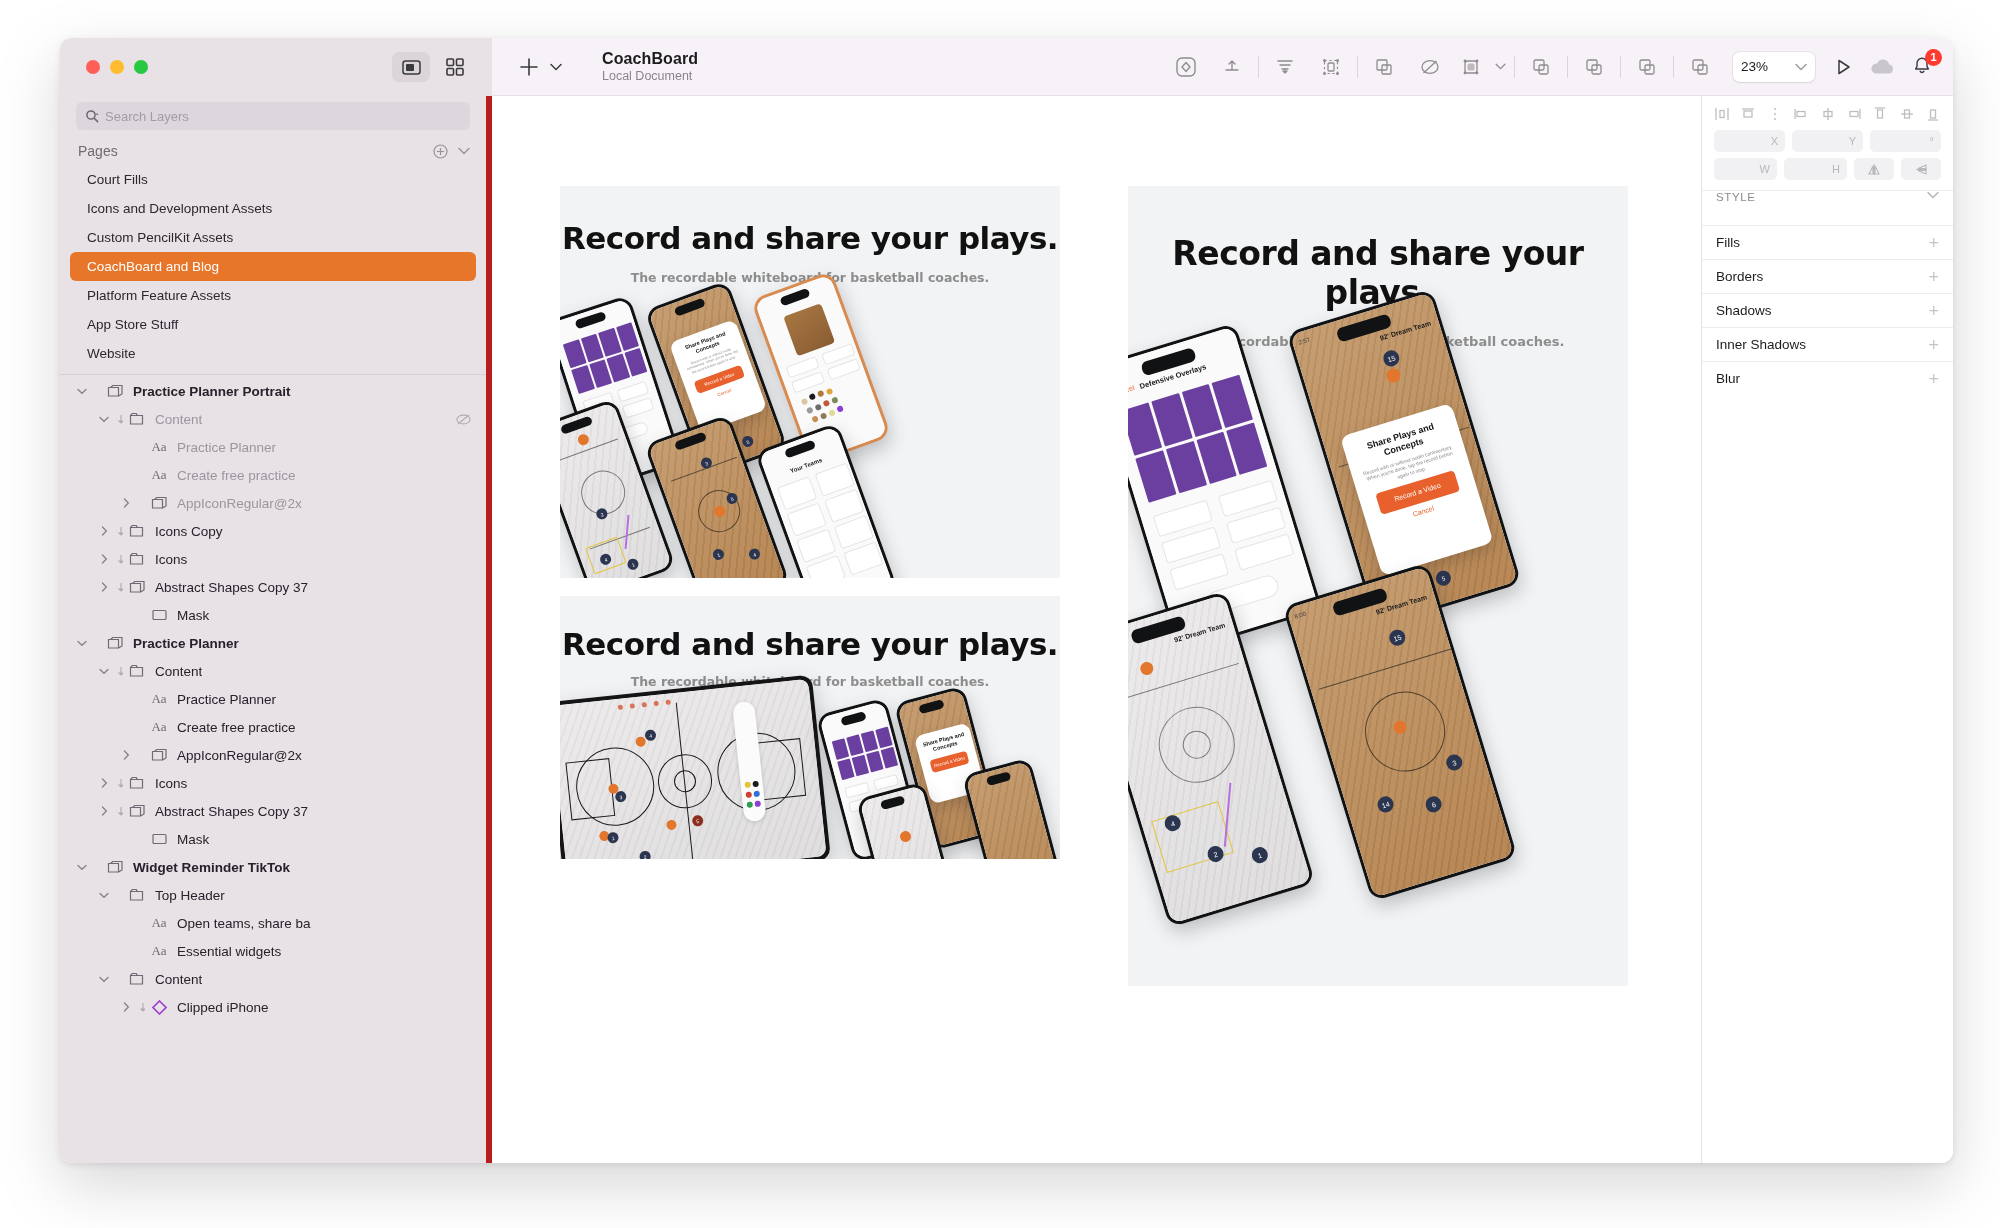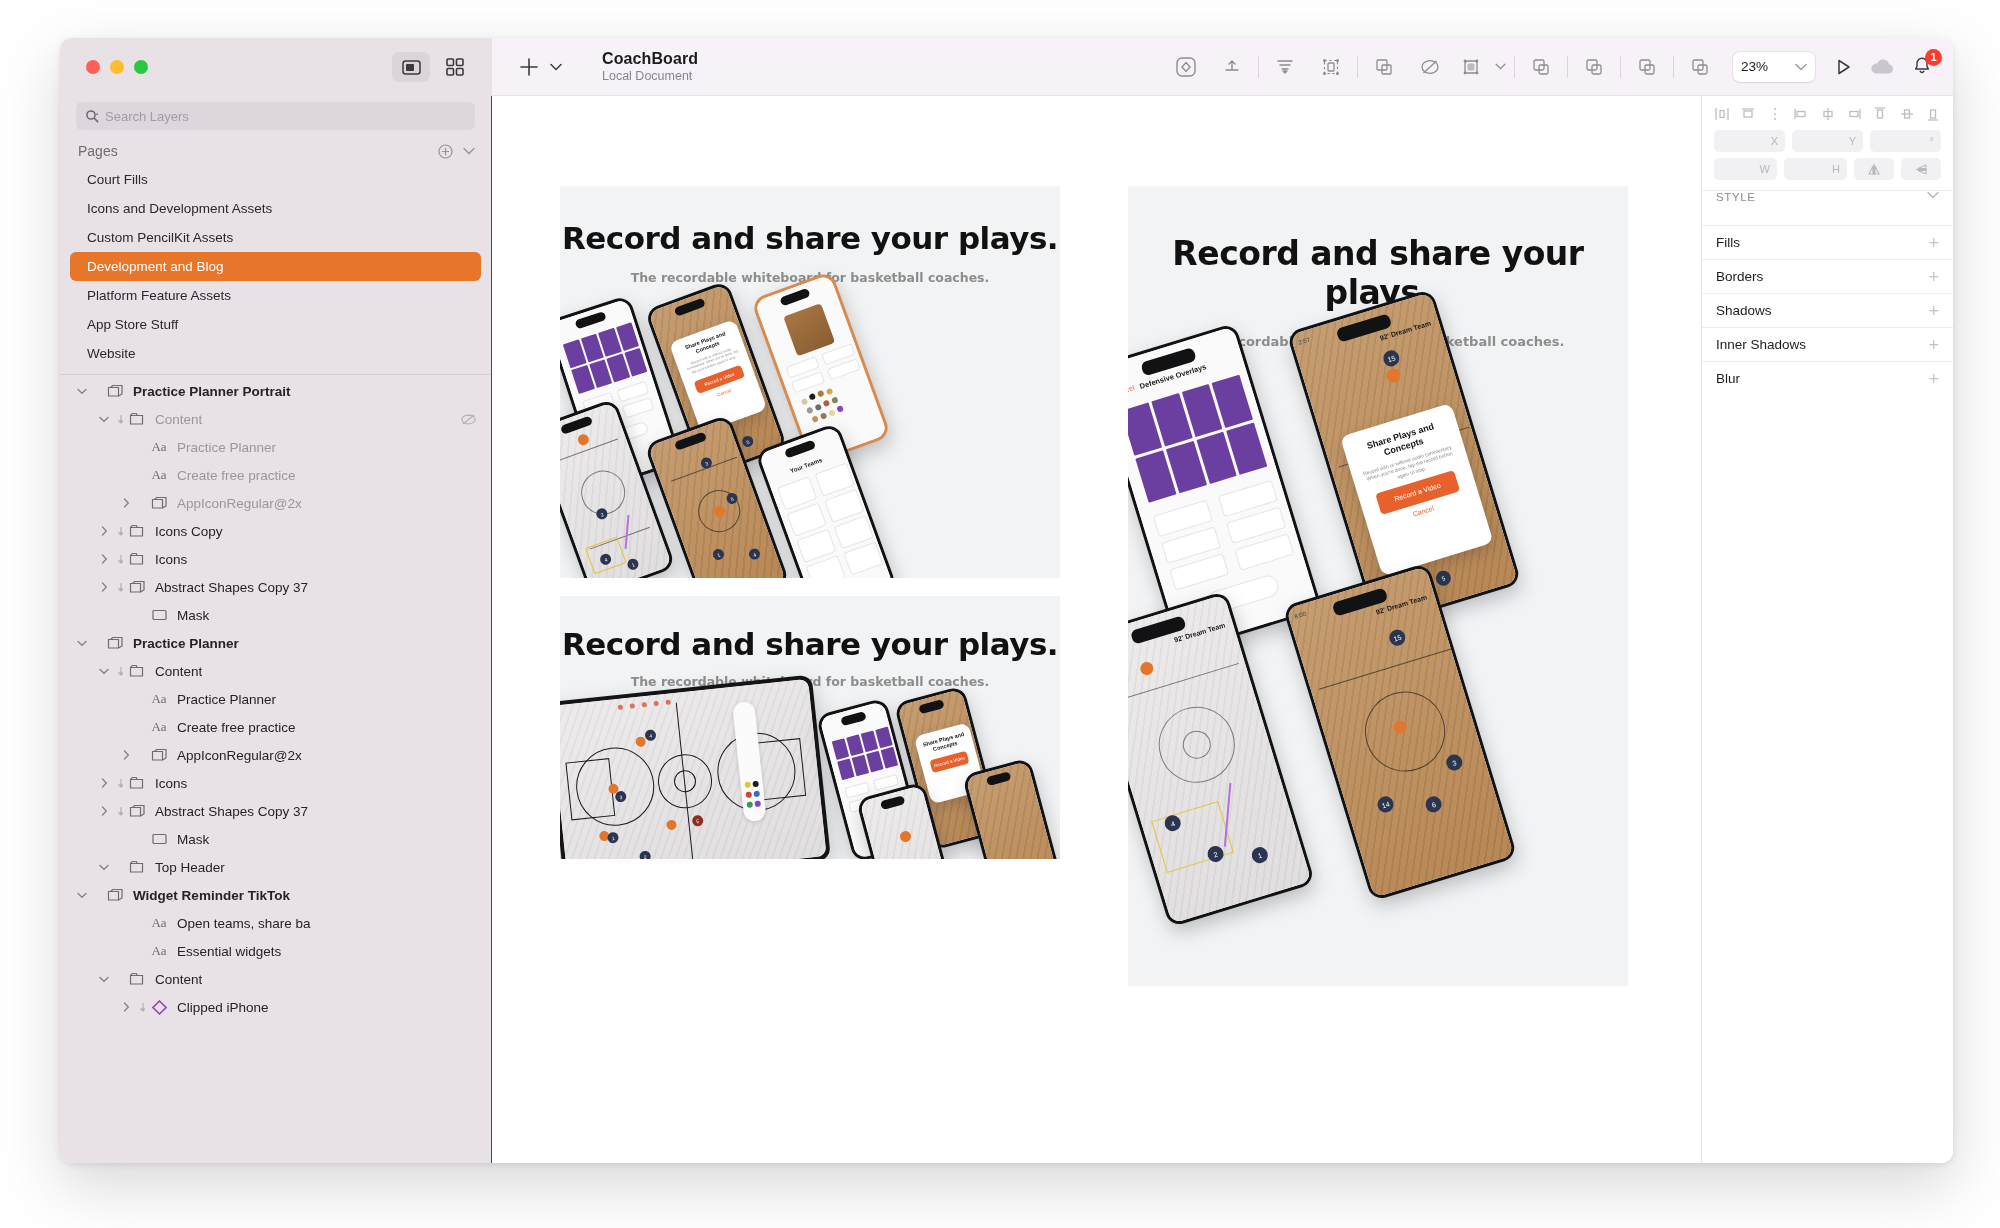--- a/index.html
+++ b/index.html
@@ -96,21 +96,21 @@
     padding: 0 4px;
   }
   
   .body { flex: 1; display: flex; min-height: 0; }
   
   .sidebar {
     width: 432px;
     background: #e8e2e6;
     display: flex; flex-direction: column;
     position: relative;
-    border-right: 1px solid #b91c1c;
+    border-right: 6px solid #b91c1c;
   }
   .search-row { padding: 6px 16px 10px 16px; }
   .search-field {
     height: 28px;
     background: #ddd6dd;
     border-radius: 6px;
     display: flex; align-items: center;
     padding: 0 9px; gap: 6px;
   }
   .search-field .ph { font-size: 13px; color: #a39ca5; }
@@ -470,21 +470,21 @@
               <div class="page-item">
                 <span>Court Fills</span>
               </div>
               <div class="page-item">
                 <span>Icons and Development Assets</span>
               </div>
               <div class="page-item">
                 <span>Custom PencilKit Assets</span>
               </div>
               <div class="page-item selected">
-                <span>Development and Blog</span>
+                <span>CoachBoard and Blog</span>
               </div>
               <div class="page-item">
                 <span>Platform Feature Assets</span>
               </div>
               <div class="page-item">
                 <span>App Store Stuff</span>
               </div>
               <div class="page-item">
                 <span>Website</span>
               </div>
@@ -738,49 +738,49 @@
             <div class="layer-row" style="padding-left: 58px;">
               <span class="disc"></span>
               <span class="dl"></span>
               <span class="ic">
                 <svg width="15" height="12" viewBox="0 0 15 12">
                   <rect x="1" y="1.5" width="13" height="9" rx="1" fill="none" stroke="#6f6a74" stroke-width="1.2"></rect>
                 </svg>
               </span>
               <span class="nm">Mask</span>
             </div>
-            <div class="layer-row" style="padding-left: 36px;">
+            <div class="layer-row bold" style="padding-left: 14px;">
               <span class="disc">
                 <svg width="10" height="7" viewBox="0 0 10 7">
                   <path d="M1 1.5L5 5.3L9 1.5" stroke="#4a4550" stroke-width="1.4" fill="none" stroke-linecap="round"></path>
                 </svg>
               </span>
               <span class="dl"></span>
               <span class="ic">
                 <svg width="17" height="14" viewBox="0 0 17 14">
+                  <path d="M1.5 3.5h10v8.5h-10z" fill="none" stroke="#6f6a74" stroke-width="1.2"></path>
+                  <path d="M3.5 3.5l2.2-2h9.3v8.5l-3.5 2" fill="none" stroke="#6f6a74" stroke-width="1.2"></path>
+                </svg>
+              </span>
+              <span class="nm">Widget Reminder TikTok</span>
+            </div>
+            <div class="layer-row" style="padding-left: 36px;">
+              <span class="disc">
+                <svg width="10" height="7" viewBox="0 0 10 7">
+                  <path d="M1 1.5L5 5.3L9 1.5" stroke="#4a4550" stroke-width="1.4" fill="none" stroke-linecap="round"></path>
+                </svg>
+              </span>
+              <span class="dl"></span>
+              <span class="ic">
+                <svg width="17" height="14" viewBox="0 0 17 14">
                   <path d="M1.5 3.5h12v8.5h-12z" fill="none" stroke="#6f6a74" stroke-width="1.2"></path>
                   <path d="M1.5 3.5l1.8-2h4l1 2" fill="none" stroke="#6f6a74" stroke-width="1.2"></path>
                 </svg>
               </span>
               <span class="nm">Top Header</span>
-            </div>
-            <div class="layer-row bold" style="padding-left: 14px;">
-              <span class="disc">
-                <svg width="10" height="7" viewBox="0 0 10 7">
-                  <path d="M1 1.5L5 5.3L9 1.5" stroke="#4a4550" stroke-width="1.4" fill="none" stroke-linecap="round"></path>
-                </svg>
-              </span>
-              <span class="dl"></span>
-              <span class="ic">
-                <svg width="17" height="14" viewBox="0 0 17 14">
-                  <path d="M1.5 3.5h10v8.5h-10z" fill="none" stroke="#6f6a74" stroke-width="1.2"></path>
-                  <path d="M3.5 3.5l2.2-2h9.3v8.5l-3.5 2" fill="none" stroke="#6f6a74" stroke-width="1.2"></path>
-                </svg>
-              </span>
-              <span class="nm">Widget Reminder TikTok</span>
             </div>
             <div class="layer-row" style="padding-left: 58px;">
               <span class="disc"></span>
               <span class="dl"></span>
               <span class="ic">
                 <span style="font-size:13px;color:#6f6a74;font-family:'Liberation Serif',serif">Aa</span>
               </span>
               <span class="nm">Open teams, share ba</span>
             </div>
             <div class="layer-row" style="padding-left: 58px;">

